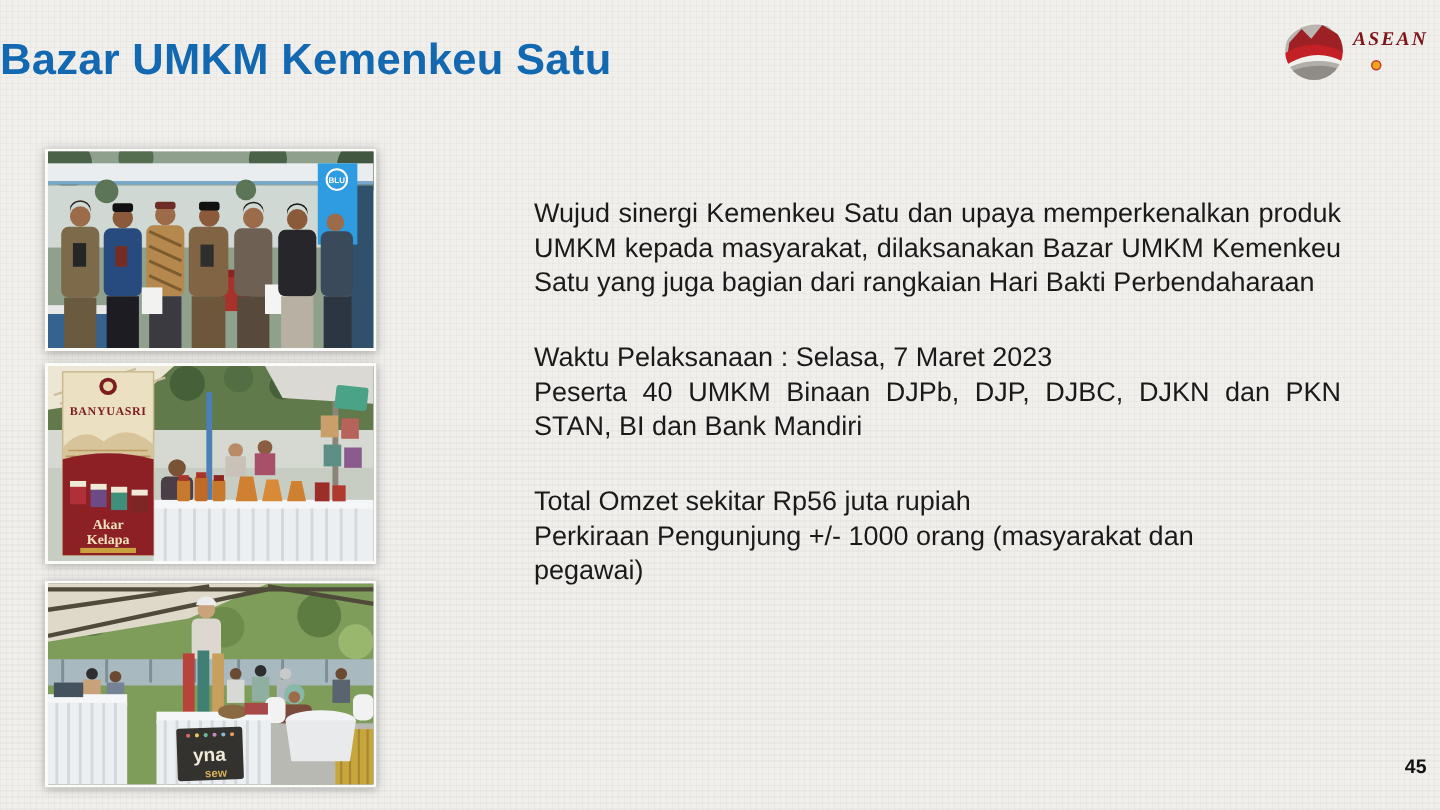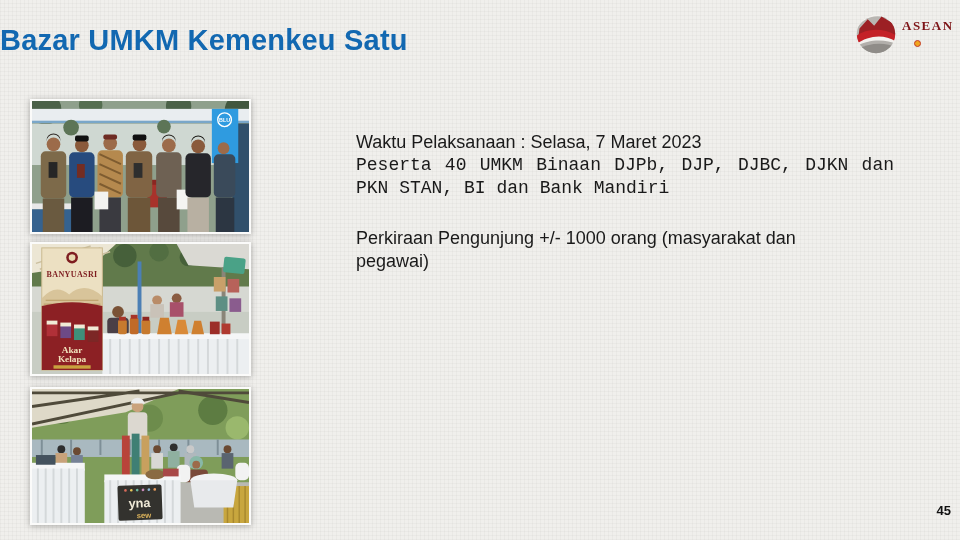--- a/index.html
+++ b/index.html
@@ -13,21 +13,21 @@
   }
   
   .kemenkeu{position:absolute; left:18px; top:3px; width:118px; text-align:center;}
   .kemenkeu svg{display:block; margin:0 auto;}
   .kemenkeu .l1{font-size:8px; font-weight:bold; color:#4a4a48; letter-spacing:-0.1px; margin-top:1px; white-space:nowrap;}
   .kemenkeu .l2{font-size:6.5px; font-weight:bold; color:#6b6b68; letter-spacing:.2px; margin-top:1px;}
   .title{
     position:absolute; left:0; top:24px; width:910px; text-align:left;
     font-size:29px; font-weight:bold; color:#1268b1; letter-spacing:.2px; margin:0;
   }
-  .asean{position:absolute; right:14px; top:10px; width:92px; height:52px;}
+  .asean{position:absolute; right:14px; top:10px; width:92px; height:52px;font-style:italic;}
   .asean svg{position:absolute; left:0; top:2px;}
   .asean .label{
     position:absolute; left:48px; top:8px;
     font-family:"Liberation Serif", serif; font-weight:bold; font-size:13px;
     color:#7d1417; letter-spacing:1.5px;
   }
   .asean .dot{
     position:absolute; left:60px; top:30px; width:7px; height:7px; border-radius:50%;
     background:#f0a51e; border:1.5px solid #c23b28; box-sizing:border-box;
   }
@@ -41,21 +41,21 @@
   #photo1{top:99px;  height:135px;}
   #photo2{top:242px; height:134px;}
   #photo3{top:387px; height:138px;}
   
   .text-col{
     position:absolute; left:356px; top:131px; width:538px;
     font-size:18px; line-height:23px; color:#1a1a1a;
   }
   .text-col p{margin:0;}
   .intro{text-align:justify; margin-bottom:27px !important;}
-  .detail-wrap{text-align:justify;font-family:Liberation Mono, monospace;}
+  .detail-wrap{text-align:justify;}
   .block-gap{margin-bottom:27px !important;}
   .narrow{max-width:472px;}
   
   .page-number{
     position:absolute; right:9px; bottom:22px;
     font-size:13px; font-weight:bold; color:#111;
   }
   svg text{font-family:"Liberation Sans", sans-serif;}
   svg text.serif{font-family:"Liberation Serif", serif;}
 </style>
@@ -292,24 +292,26 @@
           <circle cx="114" cy="104" r="1.4" fill="#c88ab8"></circle>
         <circle cx="120" cy="104" r="1.4" fill="#8ab8d8"></circle>
           <circle cx="126" cy="104" r="1.4" fill="#e89a5a"></circle>
         <text x="110" y="122" font-size="13" font-weight="bold" fill="#f0ead8" text-anchor="middle">yna</text>
         <text x="114" y="133" font-size="8" font-weight="bold" fill="#d8b05a" text-anchor="middle">sew</text>
       </g>
     </svg>
   </div>
 
   <section class="text-col">
+    <p class="intro">Wujud sinergi Kemenkeu Satu dan upaya memperkenalkan produk UMKM kepada masyarakat, dilaksanakan Bazar UMKM Kemenkeu Satu yang juga bagian dari rangkaian Hari Bakti Perbendaharaan</p>
     <div class="block-gap">
       <p>Waktu Pelaksanaan : Selasa, 7 Maret 2023</p>
       <p class="detail-wrap">Peserta 40 UMKM Binaan DJPb, DJP, DJBC, DJKN dan PKN STAN, BI dan Bank Mandiri</p>
     </div>
     <div>
+      <p>Total Omzet sekitar Rp56 juta rupiah</p>
       <p class="narrow">Perkiraan Pengunjung +/- 1000 orang (masyarakat dan pegawai)</p>
     </div>
   </section>
 
   <div class="page-number">45</div>
 
 </div>
 
 </body></html>

